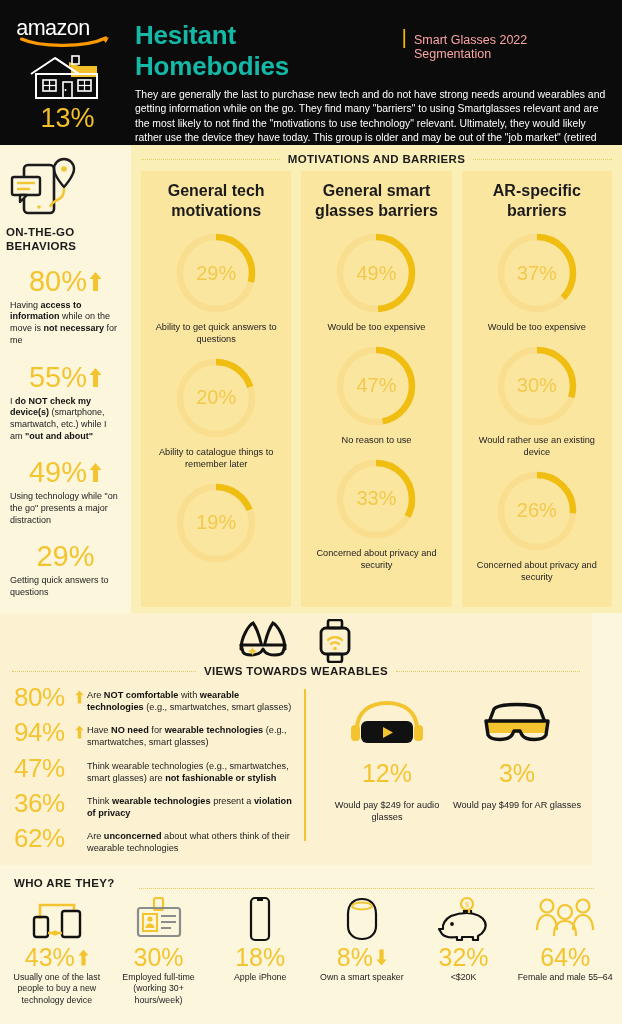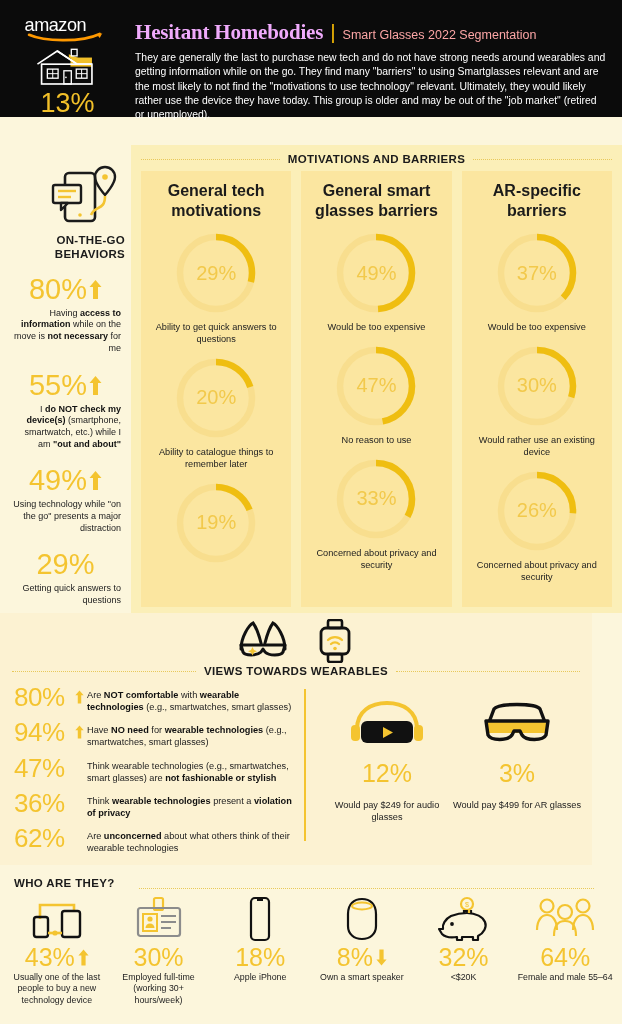--- a/index.html
+++ b/index.html
@@ -6,48 +6,48 @@
   html, body {
     width: 622px; height: 1024px;
     font-family: "Liberation Sans", sans-serif;
     background: #FCF6DC;
     overflow: hidden;
   }
   .page { position: relative; width: 622px; height: 1024px; background:#FCF6DC; }
 
   
   .header {
-    position:absolute; left:0; top:0; width:622px; height:117px;
+    position:absolute; left:0; top:0; width:622px; height:145px;
     background:#0B0B0B; display:flex; padding:8px 0 0 0;
   }
   .header-left {
     width:135px; display:flex; flex-direction:column;
     align-items:center; justify-content:flex-start; padding-top:6px;
   }
   .amazon-logo { width:108px; height:34px; }
   .house-icon { margin-top:4px; }
   .seg-pct {
     color:#F2C029; font-size:27px; font-weight:400; letter-spacing:0px;
     margin-top:1px; line-height:1;
   }
   .header-right { flex:1; padding:12px 16px 0 0; }
   .title-row { display:flex; align-items:baseline; gap:7px; margin-bottom:6px; }
-  .title-main { color:#f0abfc; font-size:21px; font-weight:bold; letter-spacing:-0.2px;font-family:Liberation Serif, serif; }
+  .title-main { color:#14b8a6; font-size:26px; font-weight:bold; letter-spacing:-0.2px; }
   .title-bar { color:#F2B705; font-size:21px; font-weight:300; }
   .title-sub { color:#fca5a5; font-size:12.5px; font-weight:400; }
   .header-body {
     color:#FFFFFF; font-size:10.4px; line-height:1.38; font-weight:400;
     max-width:474px;
   }
 
   
   .band1 { position:absolute; left:0; top:145px; width:622px; height:468px; }
   .sidebar {
     position:absolute; left:0; top:0; width:131px; height:468px;
-    background:#FCF6DC; padding:16px 6px 0 6px; text-align:right;
+    background:#FCF6DC; padding:8px 6px 0 6px; text-align:left;
   }
   .otg-title {
     font-size:11.5px; font-weight:bold; color:#1B1B1B;
     line-height:1.25; letter-spacing:0.3px; margin-top:4px;
   }
   .stat-block { margin-top:13px; }
   .stat-block.sb2 { margin-top:16px; }
   .stat-block.sb3 { margin-top:16px; }
   .stat-block.sb4 { margin-top:16px; }
   .stat-num-row { display:flex; align-items:center; justify-content:center; gap:2px; }

